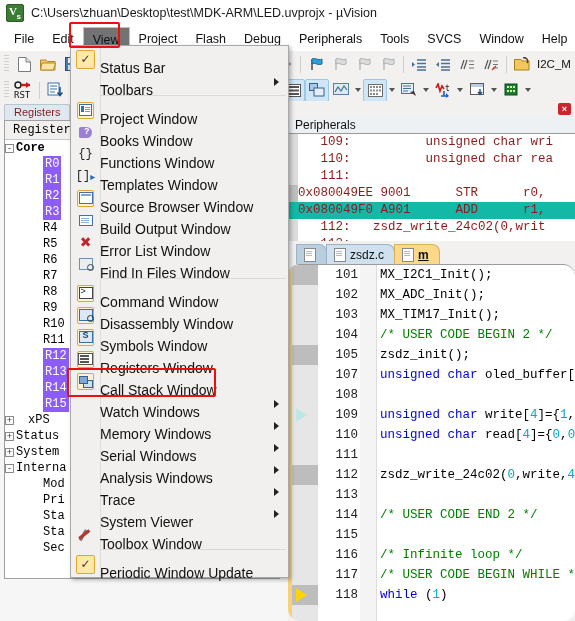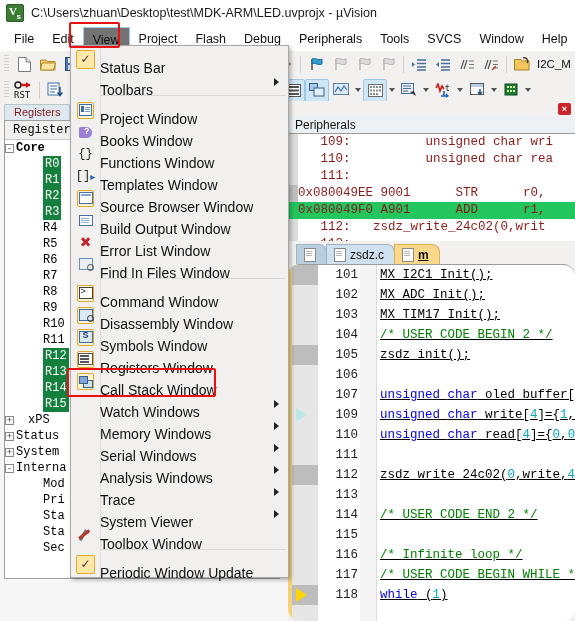--- a/index.html
+++ b/index.html
@@ -98,42 +98,42 @@
     vertical-align:middle;
   }
   .expander{
     width:9px;height:9px;border:1px solid #8a8a8a;background:#fff;
     display:inline-flex;align-items:center;justify-content:center;
     font-size:9px;line-height:7px;color:#333;font-family:"Liberation Sans",sans-serif;
     margin-right:2px;flex:none;box-sizing:border-box;
   }
   .rname{color:#000;}
   .rname.bold{font-weight:bold;}
-  .rsel{background:#15803d;color:#ffffff;padding:0 2px;}
+  .rsel{background:#8b5cf6;color:#ffffff;padding:0 2px;}
 
   
   .rightwrap{position:absolute;left:288px;top:0;right:0;bottom:0;}
   .disasm{position:absolute;left:0;right:0;top:0;height:140px;}
   .paneTabRow{height:15px;background:#f2f1f0;display:flex;justify-content:flex-end;align-items:center;padding-right:4px;}
   .closebtn{
     width:13px;height:12px;background:#c9252d;color:#fff;font-size:9px;line-height:12px;
     text-align:center;border-radius:2px;font-weight:bold;
   }
   .paneTitle{height:17px;background:#eef1f4;border-bottom:1px solid #c4c4c4;display:flex;align-items:center;padding-left:7px;font-size:12px;color:#111;}
   .dasmbody{
     position:absolute;left:0;right:0;top:32px;bottom:0;background:#ffffff;
     border-top:1px solid #9b9b9b;overflow:hidden;
   }
   .dasmgutter{position:absolute;left:0;top:0;bottom:0;width:10px;background:#dcdcdc;}
   .dline{
     height:17px;line-height:17px;font-family:"Liberation Mono",monospace;
     font-size:12.5px;color:#8b1a1a;white-space:pre;position:relative;
   }
   .dline .bp{position:absolute;left:0;top:0;width:10px;height:17px;background:#bfbfbf;}
-  .dline.hl{background:#22c55e;}
+  .dline.hl{background:#14b8a6;}
   .dline .txt{position:relative;padding-left:10px;display:inline-block;}
 
   
   .editor{position:absolute;left:0;right:0;top:141px;bottom:0;}
   .edtabs{height:22px;background:#f2f1f0;display:flex;align-items:flex-end;padding-left:8px;overflow:hidden;}
   .edtab{
     height:19px;display:flex;align-items:center;gap:4px;padding:0 10px 0 7px;
     font-size:12px;color:#111;border:1px solid #9fb3c4;border-bottom:none;
     background:#b9cfe0;margin-right:-1px;white-space:nowrap;
     border-radius:0 8px 0 0;position:relative;
@@ -152,21 +152,21 @@
   }
   .ed-stripe{position:absolute;left:0;top:0;bottom:0;width:4px;background:#f5d17a;}
   .ed-bm{position:absolute;left:4px;top:0;bottom:0;width:26px;background:#e6e6e6;}
   .ed-fold{position:absolute;left:72px;top:0;bottom:0;width:16px;background:#f4f4f4;border-right:1px solid #dcdcdc;}
   .eline{
     height:20px;line-height:20px;font-family:"Liberation Mono",monospace;font-size:12.5px;
     white-space:pre;position:relative;
   }
   .eline .gut{position:absolute;left:4px;top:0;width:26px;height:20px;background:#bdbdbd;}
   .ln{position:absolute;left:30px;width:40px;text-align:right;color:#222;font-family:"Liberation Mono",monospace;font-size:12.5px;}
-  .code{position:absolute;left:92px;white-space:pre;text-decoration:underline;}
+  .code{position:absolute;left:92px;white-space:pre;}
   .kw{color:#0000e6;} .cm{color:#008000;} .num{color:#0aa5c8;}
   .arrow-run{
     position:absolute;left:8px;top:3px;width:0;height:0;
     border-top:7px solid transparent;border-bottom:7px solid transparent;border-left:11px solid #ffd400;
   }
   .arrow-run.hollow{border-left-color:#bfe6e6;}
 
   
   .menu{
     position:absolute;left:70px;top:45px;width:217px;
@@ -628,22 +628,22 @@
         <div class="edbody">
           <div class="ed-stripe"></div>
           <div class="ed-bm"></div>
           <div class="ed-fold"></div>
           <div id="edlines">
               <div class="eline"><span class="gut"></span><span class="ln">101</span><span class="code">MX_I2C1_Init();</span></div>
               <div class="eline"><span class="ln">102</span><span class="code">MX_ADC_Init();</span></div>
               <div class="eline"><span class="ln">103</span><span class="code">MX_TIM17_Init();</span></div>
               <div class="eline"><span class="ln">104</span><span class="code"><span class="cm">/* USER CODE BEGIN 2 */</span></span></div>
               <div class="eline"><span class="gut"></span><span class="ln">105</span><span class="code">zsdz_init();</span></div>
-              <div class="eline"><span class="ln">106</span><span class="code"></span></div>
               <div class="eline"><span class="ln">107</span><span class="code"><span class="kw">unsigned</span> <span class="kw">char</span> oled_buffer[</span></div>
+              <div class="eline"><span class="ln">108</span><span class="code"></span></div>
               <div class="eline"><span class="arrow-run hollow"></span><span class="ln">109</span><span class="code"><span class="kw">unsigned</span> <span class="kw">char</span> write[<span class="num">4</span>]={<span class="num">1</span>,,</span></div>
               <div class="eline"><span class="ln">110</span><span class="code"><span class="kw">unsigned</span> <span class="kw">char</span> read[<span class="num">4</span>]={<span class="num">0</span>,<span class="num">0</span>,</span></div>
               <div class="eline"><span class="ln">111</span><span class="code"></span></div>
               <div class="eline"><span class="gut"></span><span class="ln">112</span><span class="code">zsdz_write_24c02(<span class="num">0</span>,write,<span class="num">4</span>)</span></div>
               <div class="eline"><span class="ln">113</span><span class="code"></span></div>
               <div class="eline"><span class="ln">114</span><span class="code"><span class="cm">/* USER CODE END 2 */</span></span></div>
               <div class="eline"><span class="ln">115</span><span class="code"></span></div>
               <div class="eline"><span class="ln">116</span><span class="code"><span class="cm">/* Infinite loop */</span></span></div>
               <div class="eline"><span class="ln">117</span><span class="code"><span class="cm">/* USER CODE BEGIN WHILE */</span></span></div>
               <div class="eline"><span class="gut"></span><span class="arrow-run"></span><span class="ln">118</span><span class="code"><span class="kw">while</span> (<span class="num">1</span>)</span></div>

